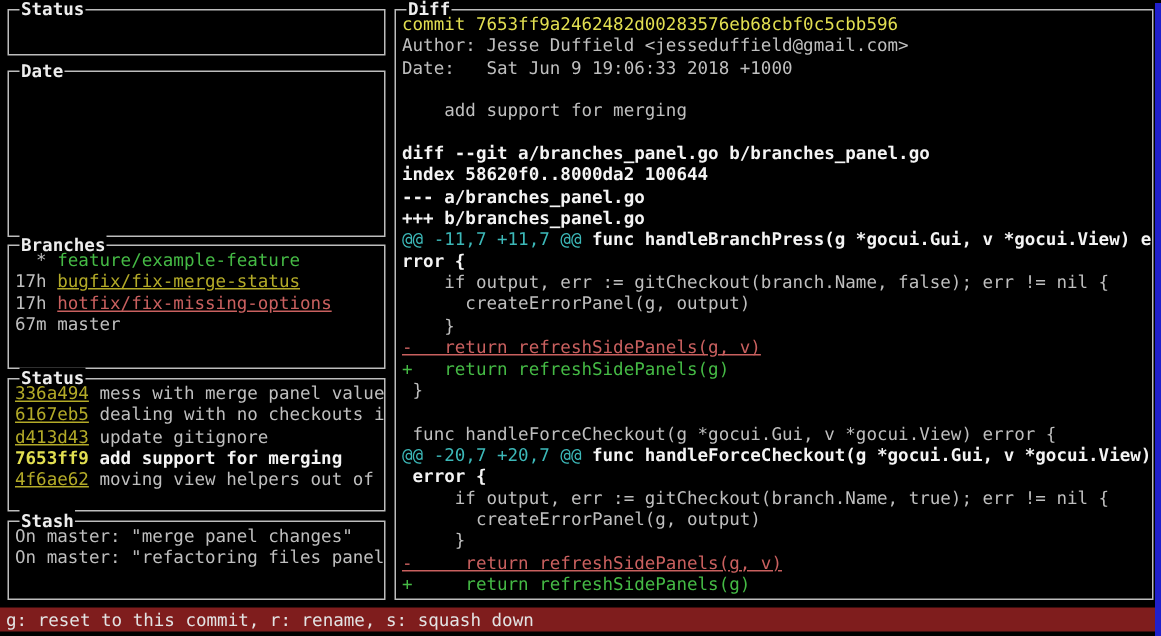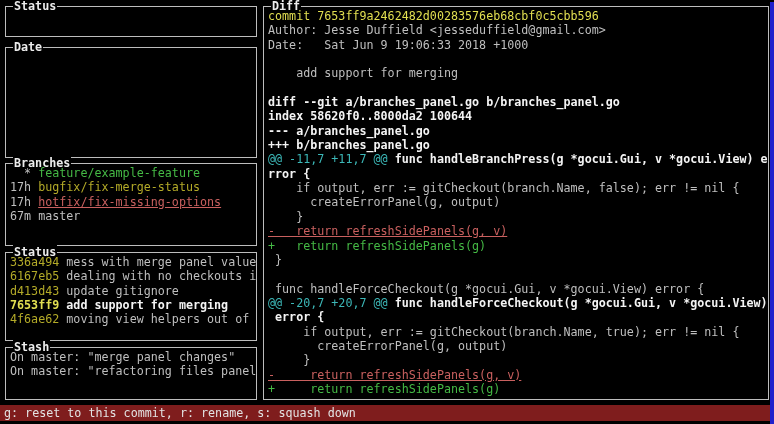--- a/index.html
+++ b/index.html
@@ -15,21 +15,21 @@
   .panel-title{
     position:absolute;top:-8px;left:7px;background:#000;padding:0 1px;
     font-weight:bold;color:#ededed;white-space:pre;
   }
   .panel-body{
     position:absolute;inset:0;padding:2px 4px;overflow:hidden;white-space:pre;color:#bfbfbf;
   }
   .row{white-space:pre;height:14.35px;}
   .c-text{color:#bfbfbf;}
   .c-bright{color:#f4f4f4;font-weight:bold;text-align:right;}
-  .c-yellow{color:#b3aa28;}
+  .c-yellow{color:#b3aa28;text-decoration:underline;}
   .c-byellow{color:#e2df51;}
   .c-green{color:#45ba45;}
   .c-red{color:#c9605f;text-decoration:underline;}
   .c-cyan{color:#3cb8b8;}
   .bold{font-weight:bold;}
   #statusbar{
     position:absolute;left:0;top:405px;width:774px;height:16px;
     background:#7f1d1d;color:#e3e3e3;white-space:pre;
     line-height:16px;padding-left:4px;box-sizing:border-box;
   }

